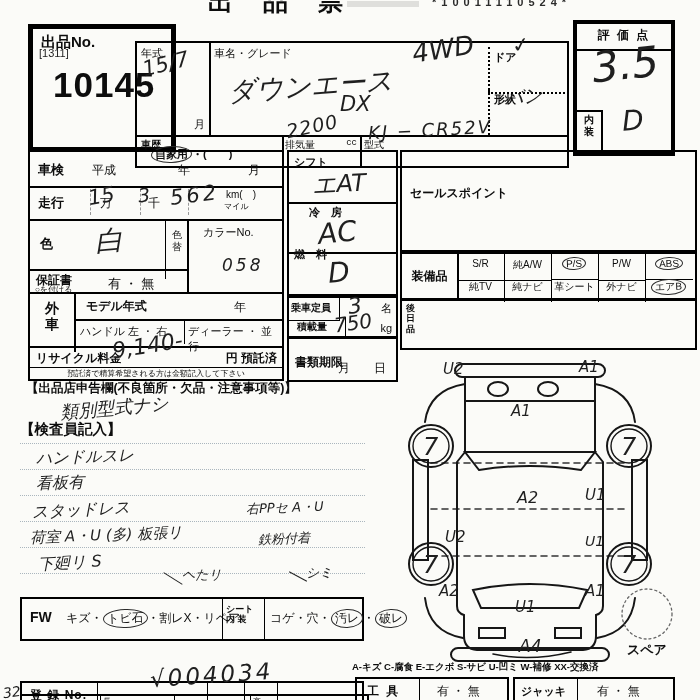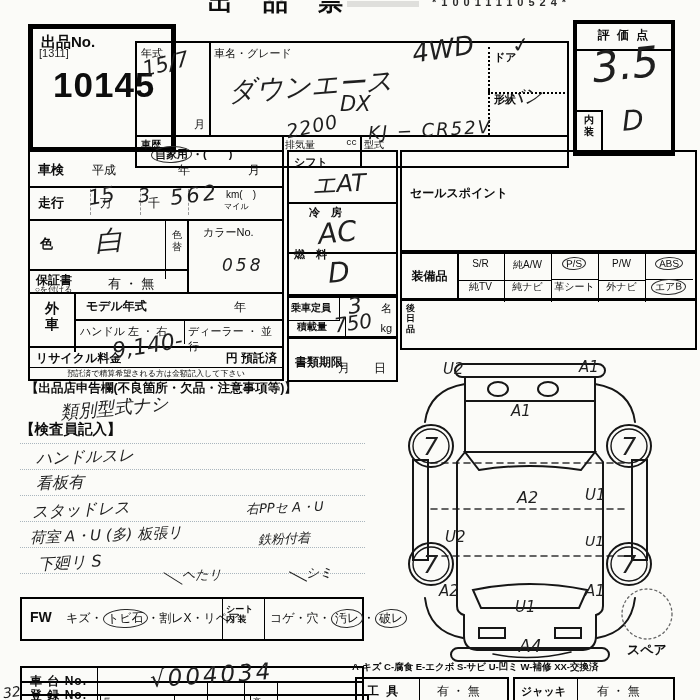--- a/index.html
+++ b/index.html
@@ -305,24 +305,20 @@
     <span class="abs" style="left:248px;top:10px;font-size:12px;white-space:nowrap;"><span>コゲ・穴・</span><span class="hand-circle">汚レ</span><span>・</span><span class="hand-circle">破レ</span></span>
   </div>
 
   <div class="box" style="left:20px;top:641px;width:340px;height:24px;margin-top:40px;">
     <span class="abs b" style="left:8px;top:4px;font-size:12px;letter-spacing:1px;">登 録 No.</span>
     <span class="abs" style="left:75px;top:0;height:100%;border-left:1.5px solid #000;"></span>
     <span class="abs" style="left:185px;top:0;height:100%;border-left:1.2px solid #000;"></span>
     <span class="abs" style="left:222px;top:0;height:100%;border-left:1.2px solid #000;"></span>
     <span class="abs" style="left:255px;top:0;height:100%;border-left:1.2px solid #000;"></span>
   </div>
-  <div class="box" style="left:20px;top:666px;width:340px;height:26px;">
-    <span class="abs b" style="left:8px;top:5px;font-size:12px;letter-spacing:1px;">車 台 No.</span>
-    <span class="abs" style="left:75px;top:0;height:100%;border-left:1.5px solid #000;"></span>
-  </div>
   <span class="hw" style="left:150px;top:662px;font-size:23px;letter-spacing:3px;transform:rotate(-4deg);">√004034</span>
 
   <span class="hw" style="left:3px;top:684px;font-size:14px;transform:rotate(-8deg);">32</span>
   <div class="box" style="left:20px;top:694px;width:345px;height:26px;border-width:2px;">
     <span class="abs b" style="left:4px;top:3px;font-size:11.5px;">車庫証明用</span>
     <span class="abs" style="left:78px;top:0;height:100%;border-left:1.5px solid #000;"></span>
     <div class="abs stack" style="left:81px;top:1px;font-size:8px;">長
 さ</div>
     <span class="abs" style="left:140px;top:1px;font-size:8px;">cm</span>
     <span class="abs" style="left:152px;top:0;height:100%;border-left:1.2px solid #000;"></span>

